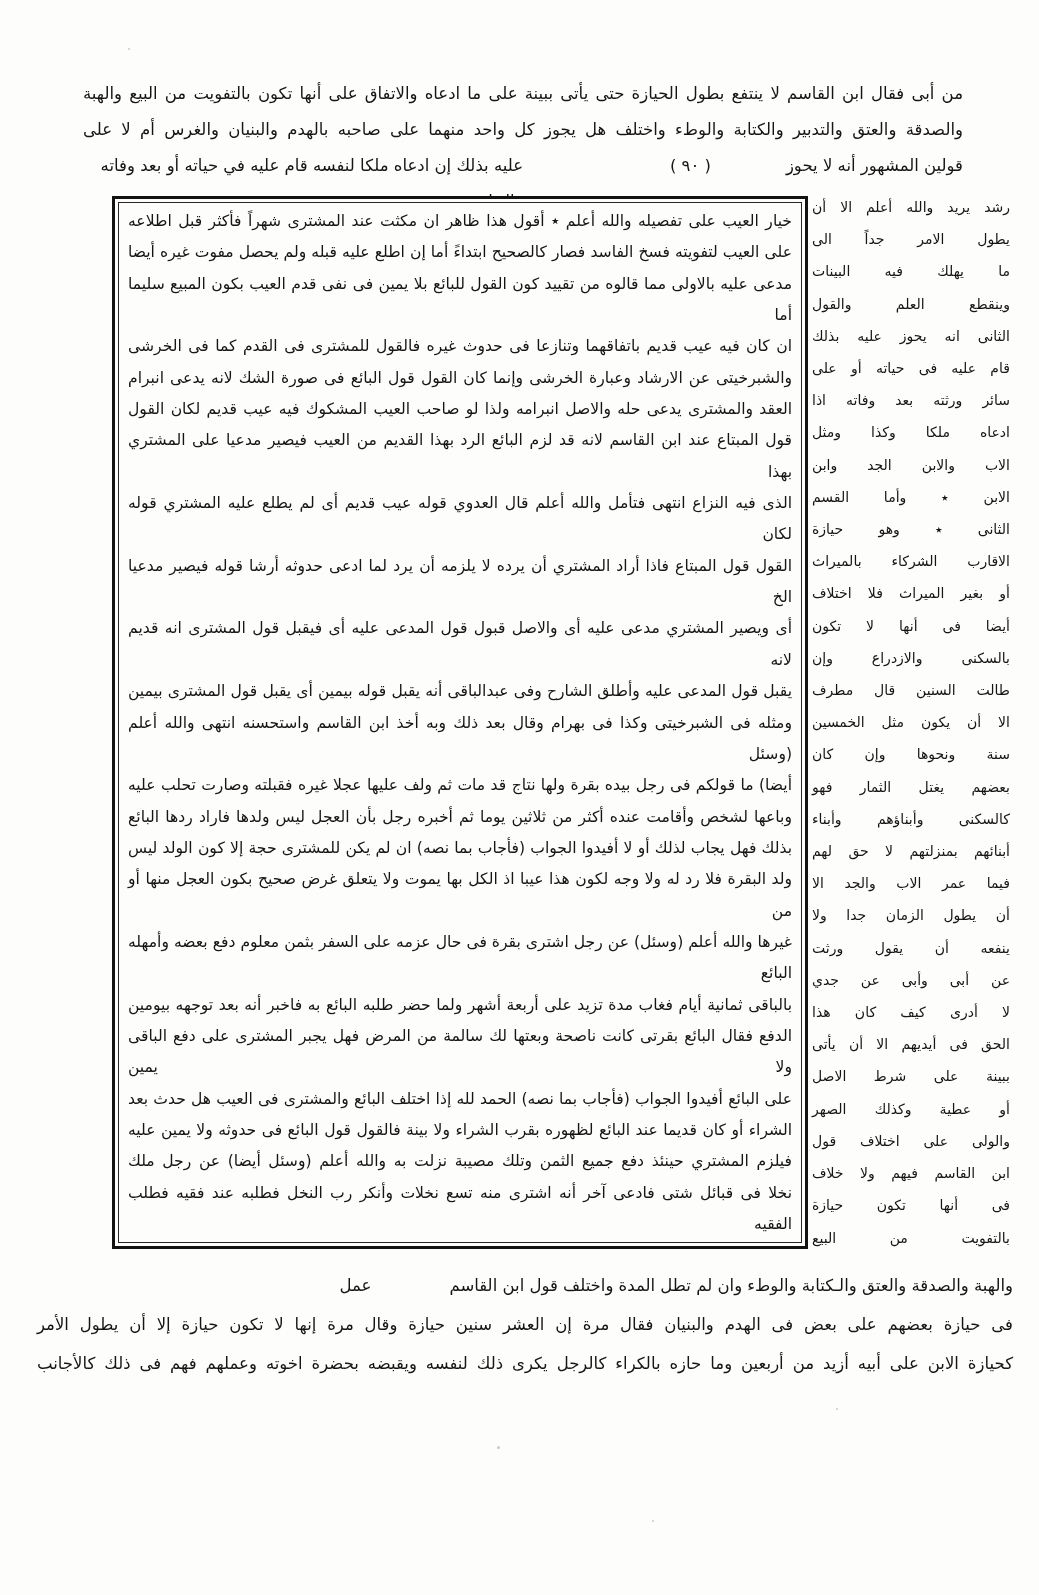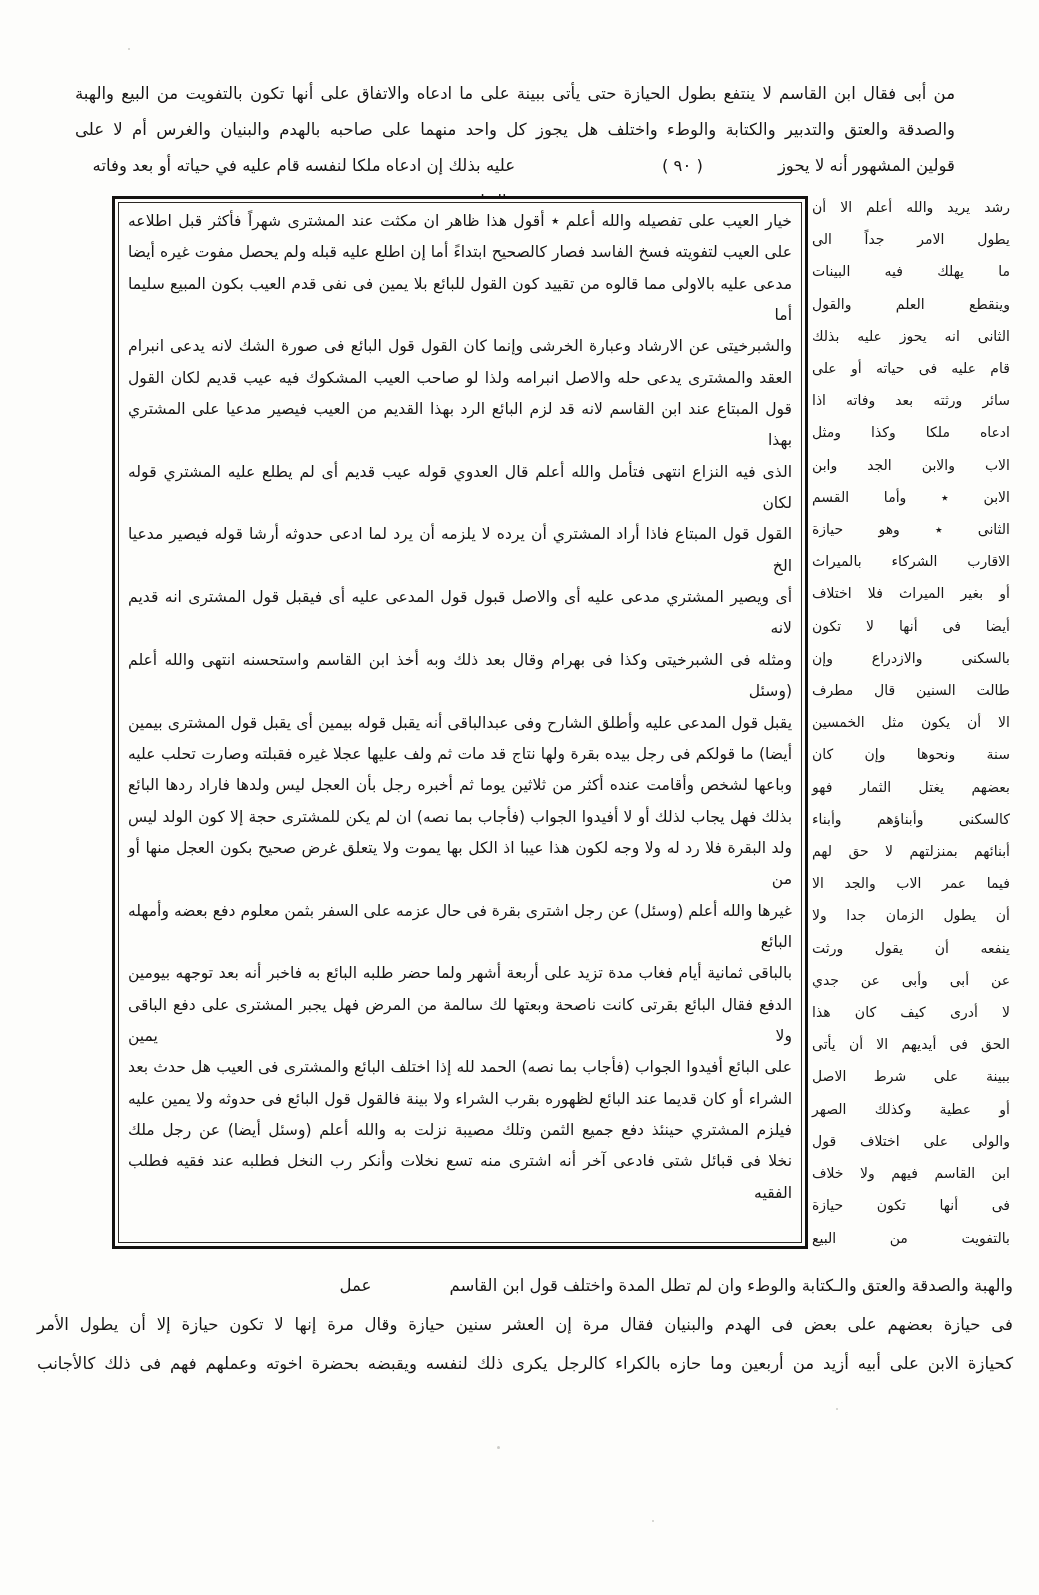--- a/index.html
+++ b/index.html
@@ -8,21 +8,21 @@
     width: 1039px; height: 1595px;
     background: #fdfdfb;
     overflow: hidden;
     direction: rtl;
     font-family: "DejaVu Sans", sans-serif;
     color: #171514;
     -webkit-font-smoothing: antialiased;
   }
   
   .header {
-    position: absolute; top: 76px; right: 84px; width: 880px;
+    position: absolute; top: 76px; right: 76px; width: 880px;
     font-size: 16.5px; line-height: 36px;
   }
   .jline { text-align: justify; text-align-last: justify; word-spacing: 1px; white-space: normal; }
   .header-row3 {
     display: flex; align-items: baseline; justify-content: space-between;
     line-height: 36px;
   }
   .header-row3 .seg-right { flex: 0 0 auto; margin-left: 32px; }
   .header-row3 .page-num { flex: 0 0 auto; letter-spacing: 2px; transform: translateX(28px); margin-left: 48px; }
   .header-row3 .seg-left { flex: 0 0 auto; max-width: 440px; }
@@ -84,28 +84,29 @@
       <span class="seg-left">عليه بذلك إن ادعاه ملكا لنفسه قام عليه في حياته أو بعد وفاته قال ابن</span>
     </div>
   </div>
 
   <div class="frame-outer">
     <div class="frame-inner">
       <div class="main-lines">
           <div class="tline">خيار العيب على تفصيله والله أعلم ٭ أقول هذا ظاهر ان مكثت عند المشترى شهراً فأكثر قبل اطلاعه</div>
           <div class="tline">على العيب لتفويته فسخ الفاسد فصار كالصحيح ابتداءً أما إن اطلع عليه قبله ولم يحصل مفوت غيره أيضا</div>
           <div class="tline">مدعى عليه بالاولى مما قالوه من تقييد كون القول للبائع بلا يمين فى نفى قدم العيب بكون المبيع سليما أما</div>
+          <div class="tline">ان كان فيه عيب قديم باتفاقهما وتنازعا فى حدوث غيره فالقول للمشترى فى القدم كما فى الخرشى</div>
           <div class="tline">والشبرخيتى عن الارشاد وعبارة الخرشى وإنما كان القول قول البائع فى صورة الشك لانه يدعى انبرام</div>
           <div class="tline">العقد والمشترى يدعى حله والاصل انبرامه ولذا لو صاحب العيب المشكوك فيه عيب قديم لكان القول</div>
           <div class="tline">قول المبتاع عند ابن القاسم لانه قد لزم البائع الرد بهذا القديم من العيب فيصير مدعيا على المشتري بهذا</div>
           <div class="tline">الذى فيه النزاع انتهى فتأمل والله أعلم قال العدوي قوله عيب قديم أى لم يطلع عليه المشتري قوله لكان</div>
           <div class="tline">القول قول المبتاع فاذا أراد المشتري أن يرده لا يلزمه أن يرد لما ادعى حدوثه أرشا قوله فيصير مدعيا الخ</div>
           <div class="tline">أى ويصير المشتري مدعى عليه أى والاصل قبول قول المدعى عليه أى فيقبل قول المشترى انه قديم لانه</div>
+          <div class="tline">يقبل قول المدعى عليه وأطلق الشارح وفى عبدالباقى أنه يقبل قوله بيمين أى يقبل قول المشترى بيمين</div>
           <div class="tline">ومثله فى الشبرخيتى وكذا فى بهرام وقال بعد ذلك وبه أخذ ابن القاسم واستحسنه انتهى والله أعلم (وسئل</div>
-          <div class="tline">يقبل قول المدعى عليه وأطلق الشارح وفى عبدالباقى أنه يقبل قوله بيمين أى يقبل قول المشترى بيمين</div>
           <div class="tline">أيضا) ما قولكم فى رجل بيده بقرة ولها نتاج قد مات ثم ولف عليها عجلا غيره فقبلته وصارت تحلب عليه</div>
           <div class="tline">وباعها لشخص وأقامت عنده أكثر من ثلاثين يوما ثم أخبره رجل بأن العجل ليس ولدها فاراد ردها البائع</div>
           <div class="tline">بذلك فهل يجاب لذلك أو لا أفيدوا الجواب (فأجاب بما نصه) ان لم يكن للمشترى حجة إلا كون الولد ليس</div>
           <div class="tline">ولد البقرة فلا رد له ولا وجه لكون هذا عيبا اذ الكل بها يموت ولا يتعلق غرض صحيح بكون العجل منها أو من</div>
           <div class="tline">غيرها والله أعلم (وسئل) عن رجل اشترى بقرة فى حال عزمه على السفر بثمن معلوم دفع بعضه وأمهله البائع</div>
           <div class="tline">بالباقى ثمانية أيام فغاب مدة تزيد على أربعة أشهر ولما حضر طلبه البائع به فاخبر أنه بعد توجهه بيومين</div>
           <div class="tline">الدفع فقال البائع بقرتى كانت ناصحة وبعتها لك سالمة من المرض فهل يجبر المشترى على دفع الباقى ولا يمين</div>
           <div class="tline">على البائع أفيدوا الجواب (فأجاب بما نصه) الحمد لله إذا اختلف البائع والمشترى فى العيب هل حدث بعد</div>
           <div class="tline">الشراء أو كان قديما عند البائع لظهوره بقرب الشراء ولا بينة فالقول قول البائع فى حدوثه ولا يمين عليه</div>
           <div class="tline">فيلزم المشتري حينئذ دفع جميع الثمن وتلك مصيبة نزلت به والله أعلم (وسئل أيضا) عن رجل ملك</div>

